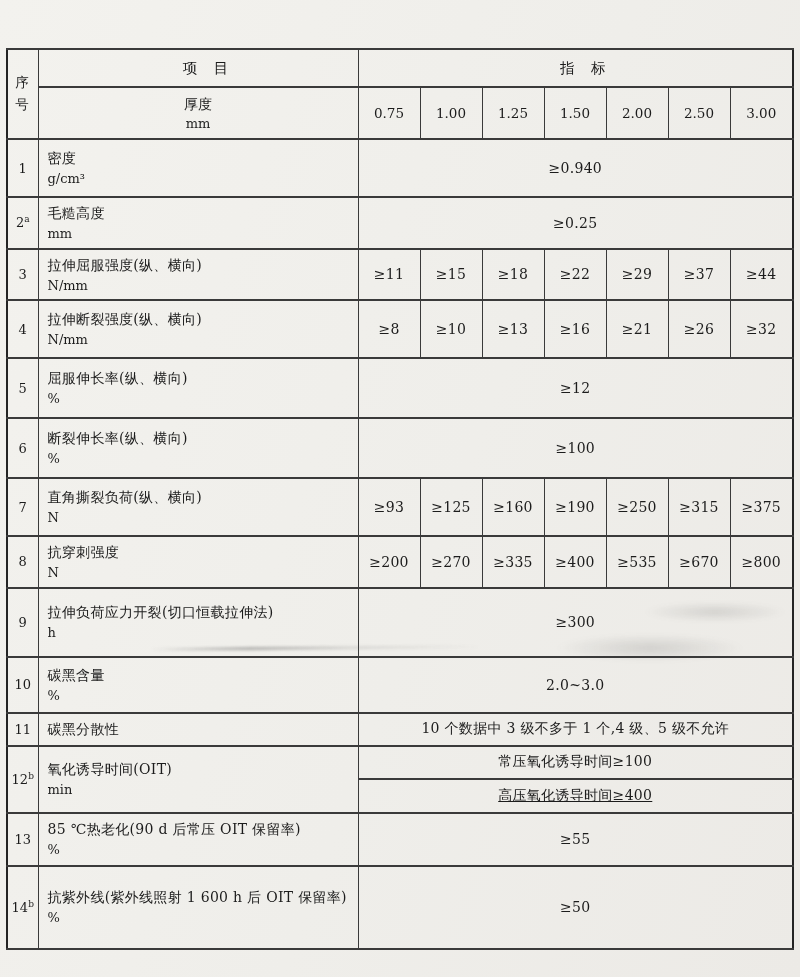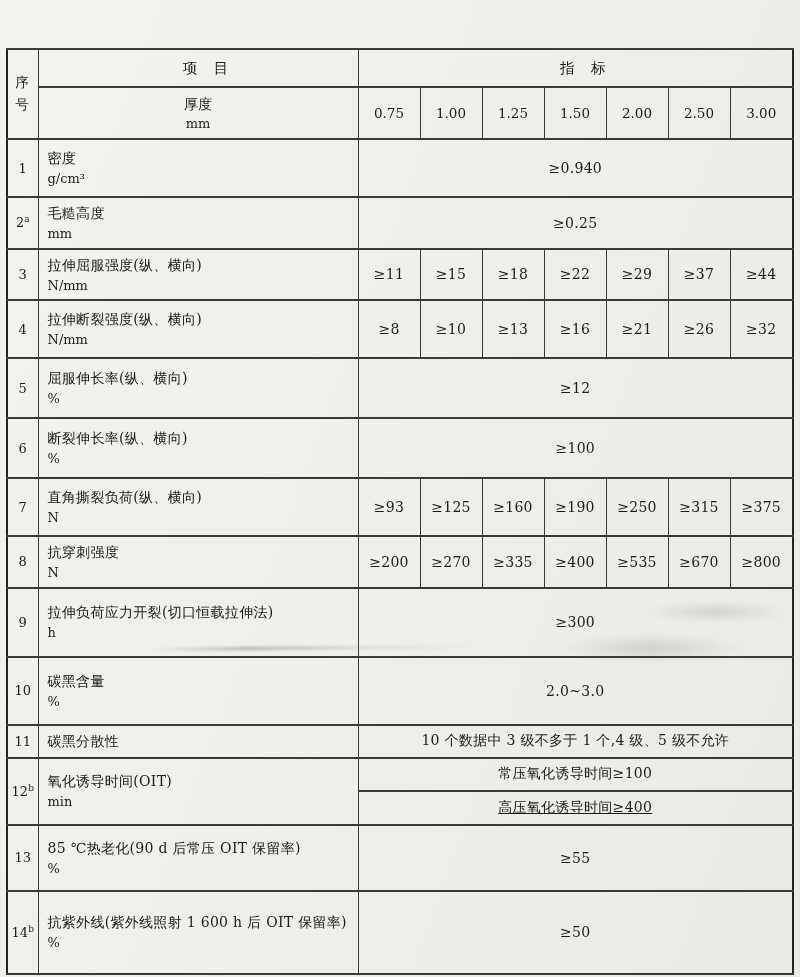--- a/index.html
+++ b/index.html
@@ -37,24 +37,24 @@
     vertical-align:middle;
     overflow:hidden;
   }
   
   tr.hh1 { height:38px; }
   tr.hh2 { height:52px;border-radius:25px; }
   tr.h58 { height:58px; }
   tr.h57 { height:40px; }
   tr.h60 { height:60px; }
   tr.h69 { height:69px; }
-  tr.h68 { height:68px; }
+  tr.h68 { height:56px; }
   tr.h33 { height:33px; }
   tr.h34 { height:34px;text-decoration:underline; }
-  tr.h55 { height:66px; }
+  tr.h55 { height:53px; }
   tr.h67 { height:83px; }
 
   .c-no { text-align:center; font-size:13px; padding:0 1px; }
   .c-no sup { font-size:9px; line-height:0; }
   .vtext {
     display:inline-block; width:1.1em;
     word-break:break-all; line-height:1.6;
     font-size:13.5px; text-align:left;
   }
   .c-item { padding:5px 6px 4px 9px; text-align:left; }

